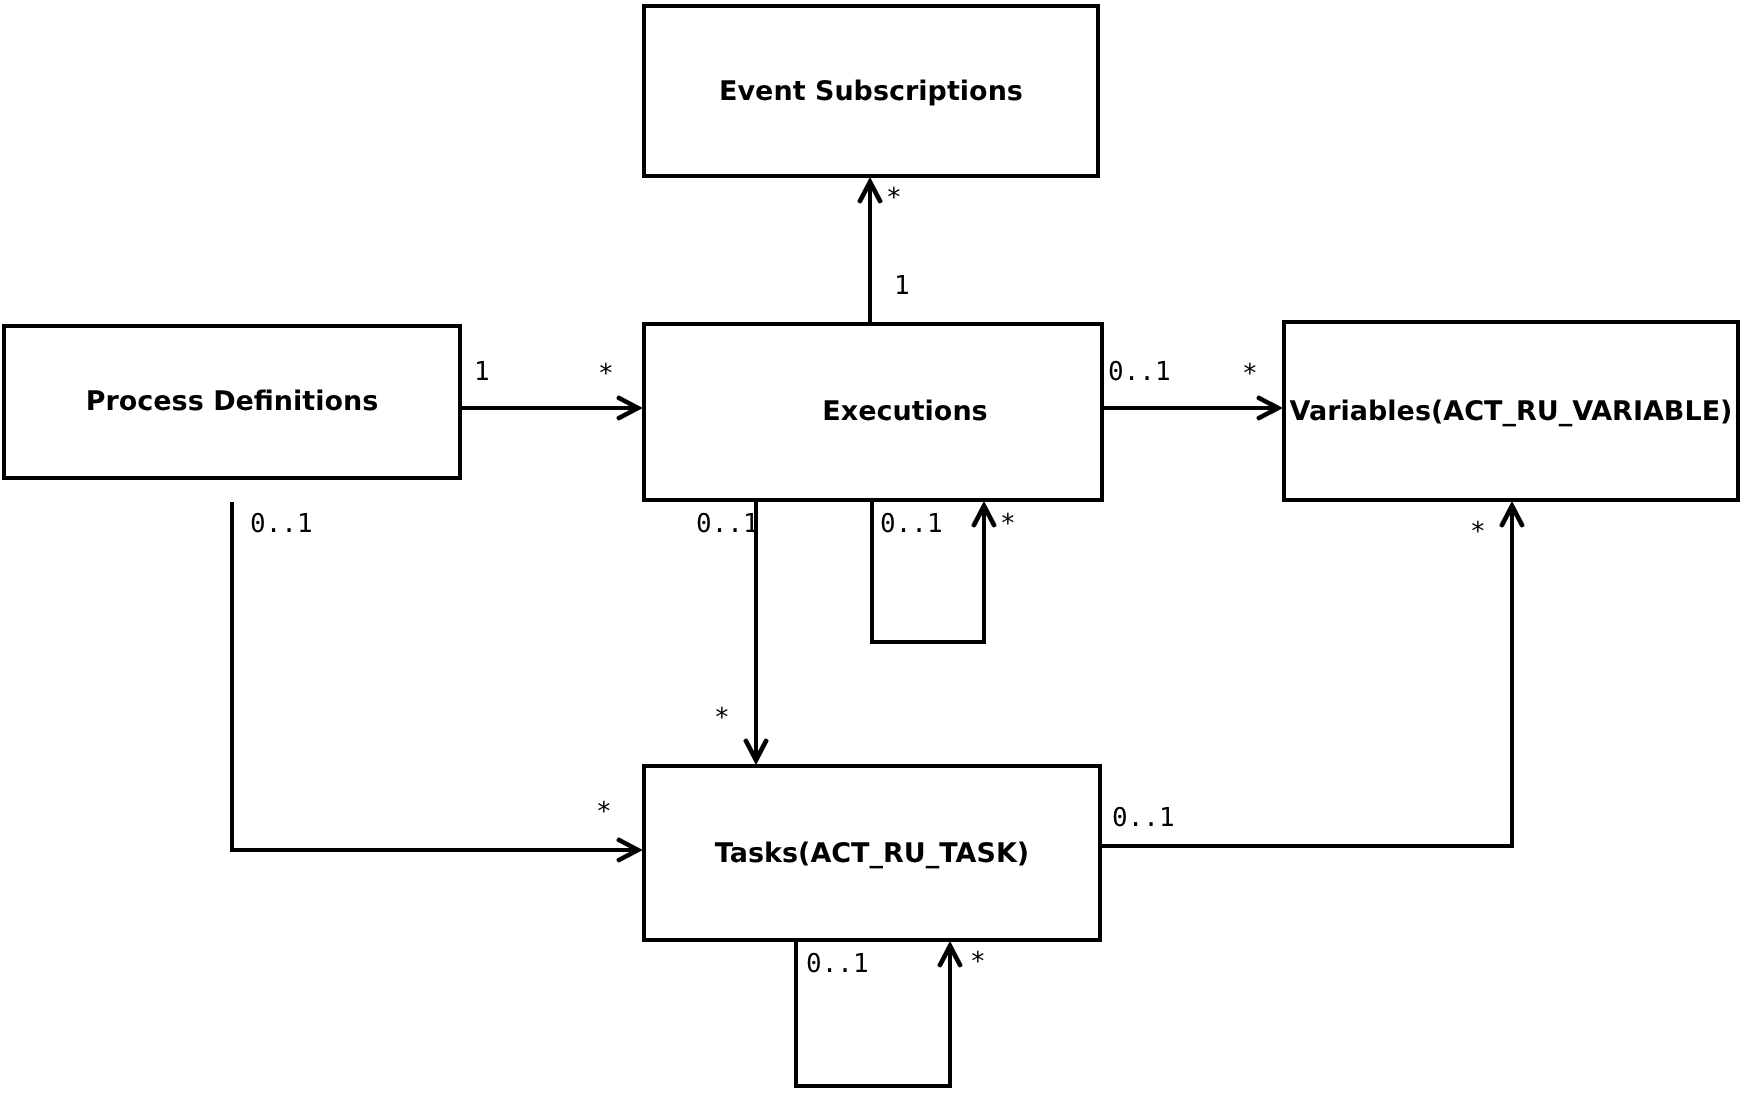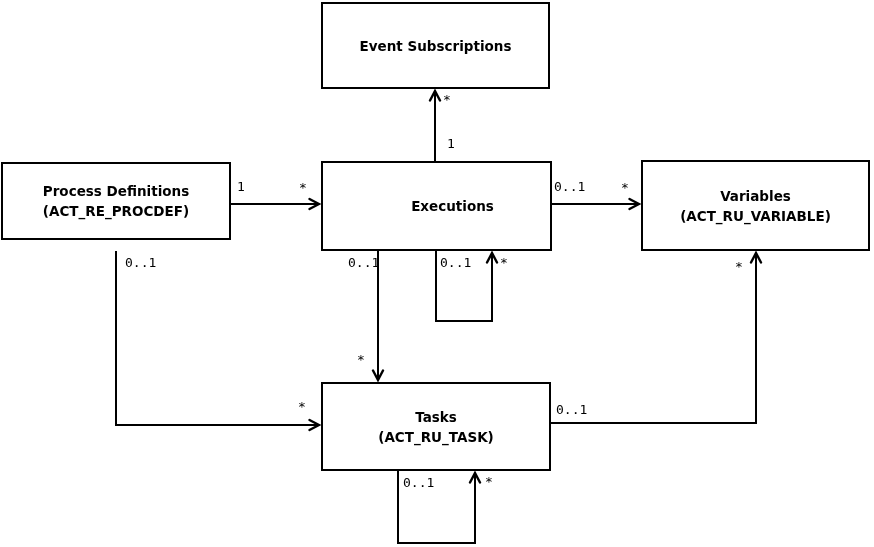--- a/index.html
+++ b/index.html
@@ -24,21 +24,20 @@
     fill: none;
     stroke: #000000;
     stroke-width: 2;
   }
   .node {
     position: absolute;
     box-sizing: border-box;
     border: 2px solid #000000;
     background: #ffffff;
     display: flex;
-    flex-direction: column;
     align-items: center;
     justify-content: center;
     text-align: center;
     font-weight: bold;
     font-size: 13.5px;
     line-height: 20px;
     color: #000000;
   }
   .mult {
     position: absolute;
@@ -69,21 +68,20 @@
     <path class="edge" d="M550,423 L756,423 L756,253" marker-end="url(#arrow)"></path>
     <path class="edge" d="M398,470 L398,543 L475,543 L475,473" marker-end="url(#arrow)"></path>
   </svg>
 
   <div class="node" style="left:321px; top:2px; width:229px; height:87px;">
     <div>Event Subscriptions</div>
   </div>
 
   <div class="node" style="left:1px; top:162px; width:230px; height:78px;">
     <div>Process Definitions</div>
-    <div>(ACT_RE_PROCDEF)</div>
   </div>
 
   <div class="node" style="left:321px; top:161px; width:231px; height:90px;padding-left:32px;">
     <div>Executions</div>
   </div>
 
   <div class="node" style="left:641px; top:160px; width:229px; height:91px;">
     <div>Variables</div>
     <div>(ACT_RU_VARIABLE)</div>
   </div>

